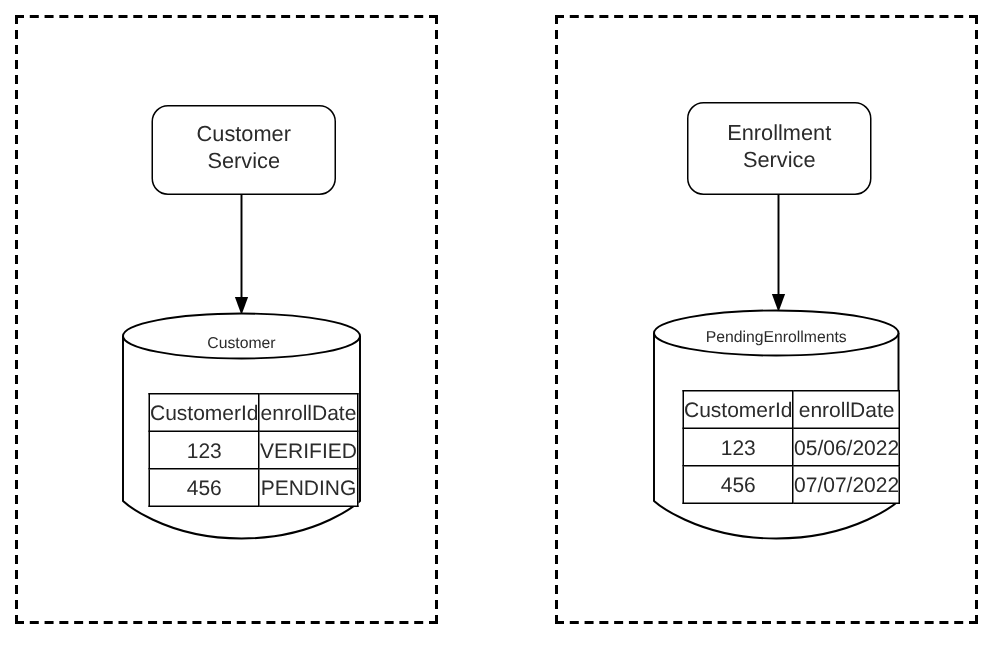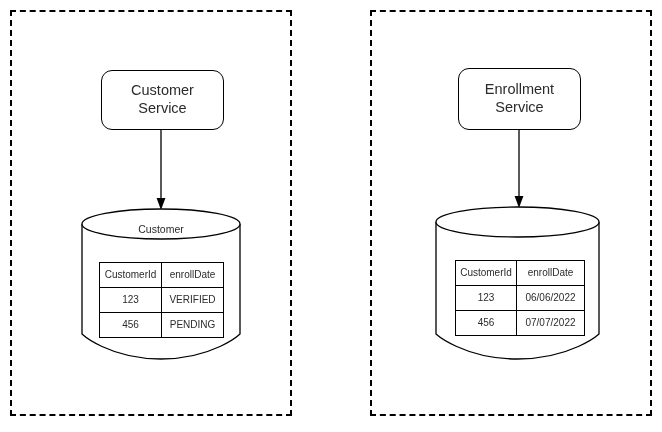--- a/index.html
+++ b/index.html
@@ -64,21 +64,21 @@
     color: #2b2b2b;
     white-space: nowrap;
   }
   #cyl-left  .cyl-label { top: 15px; }
   #cyl-right .cyl-label { top: 13px; }
 
   .db-table {
     position: absolute;
     border-collapse: collapse;
     background: #ffffff;
-    font-size: 10px;
+    font-size: 14px;
     color: #2b2b2b;
   }
   .db-table td {
     border: 1px solid #000000;
     text-align: center;
     padding: 0;
     height: 24px;
     line-height: 24px;
     white-space: nowrap;
   }
@@ -149,31 +149,32 @@
       <line x1="7" y1="0" x2="7" y2="70" stroke="#000000" stroke-width="1.3"></line>
       <polygon points="7,78 2.6,66 11.4,66" fill="#000000"></polygon>
     </svg>
   </div>
 
   <div class="cyl" id="cyl-right">
     <svg viewBox="0 0 165 154" preserveAspectRatio="none" aria-hidden="true">
       <path d="M1,16 L1,128 C1,128 29,153 82.5,153 C136,153 164,128 164,128 L164,16" fill="#ffffff" stroke="#000000" stroke-width="1.3" stroke-linejoin="round"></path>
       <ellipse cx="82.5" cy="16" rx="81.5" ry="15" fill="#ffffff" stroke="#000000" stroke-width="1.3"></ellipse>
     </svg>
+    <div class="cyl-label">PendingEnrollments</div>
   </div>
 
   <table class="db-table" id="tbl-right">
     <tbody>
       <tr>
         <td>CustomerId</td>
         <td>enrollDate</td>
       </tr>
       <tr>
         <td>123</td>
-        <td>06/06/2022</td>
+        <td>05/06/2022</td>
       </tr>
       <tr>
         <td>456</td>
         <td>07/07/2022</td>
       </tr>
     </tbody>
   </table>
 
 </div>
 

